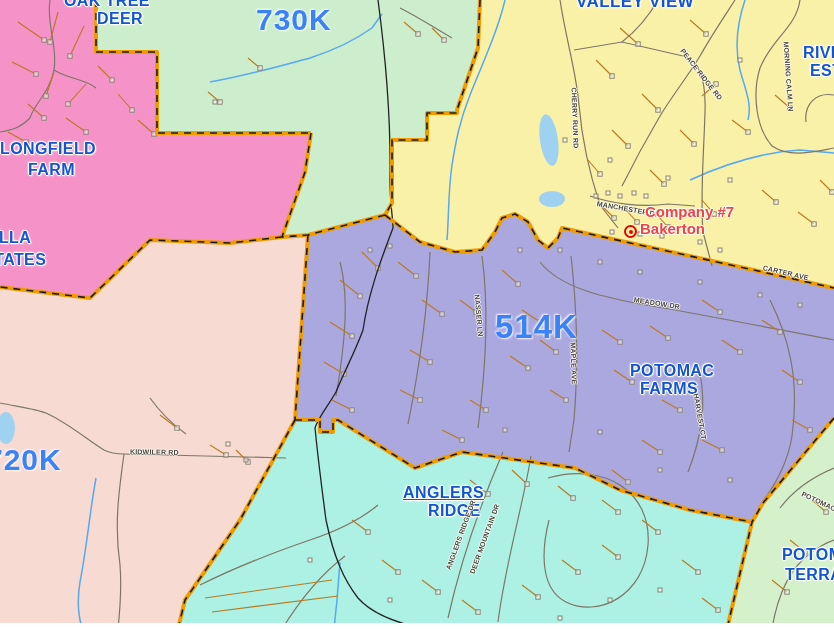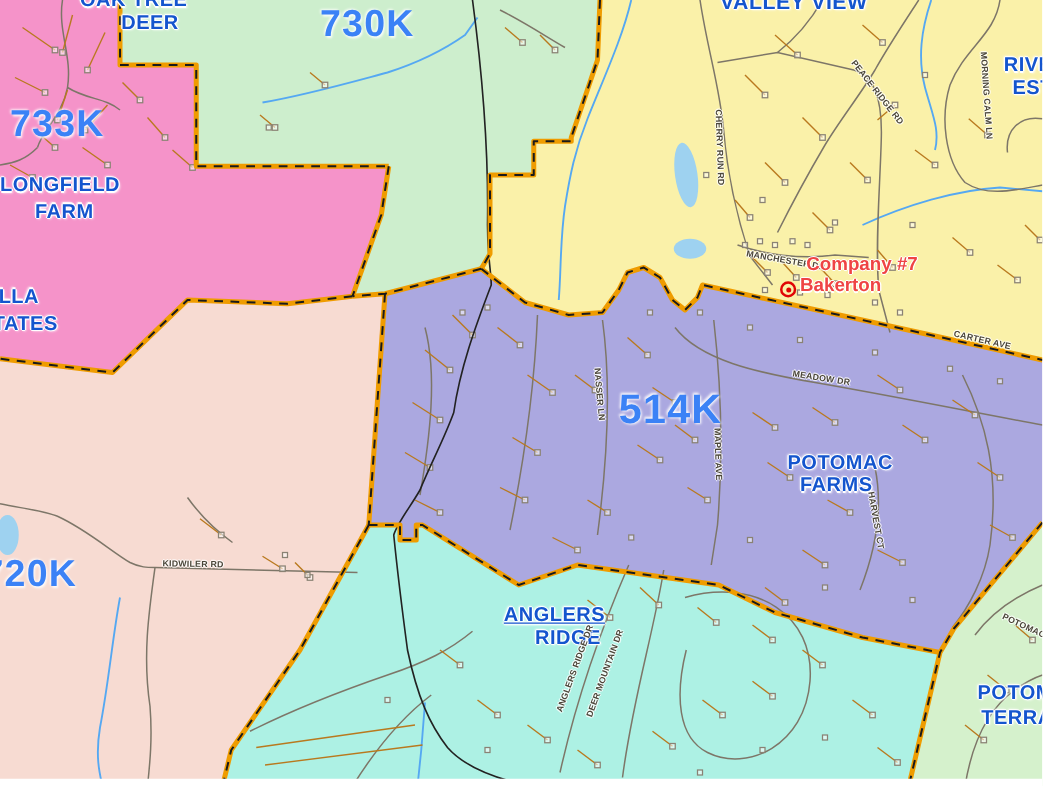--- a/index.html
+++ b/index.html
@@ -315,21 +315,20 @@
     <path d="M385,215 L308,235 L282,237"></path>
     <path d="M480,0 L478,48 L457,110 L457,113 L427,113 L427,140 L392,140 L392,203 L385,215"></path>
     <path d="M385,215 L420,242 L455,252 L482,250 L495,232 L502,218 L515,214 L528,222 L538,240 L548,248 L558,238 L562,228 L740,267 L834,288"></path>
     <path d="M308,235 L295,420"></path>
     <path d="M295,420 L320,420 L320,432 L333,432 L333,420 L338,420 L415,468 L462,452 L575,468 L620,490 L690,510 L752,522"></path>
     <path d="M295,420 L240,520 L185,600 L178,629"></path>
     <path d="M834,418 L763,503 L752,522 L727,629"></path>
   </g>
 </svg>
 
-<div class="lbl zone" style="left:8px;top:83px;">733K</div>
 <div class="lbl zone" style="left:256px;top:3px;">730K</div>
 <div class="lbl zone" style="left:495px;top:308px;font-size:33px;">514K</div>
 <div class="lbl zone" style="left:-14px;top:443px;">720K</div>
 
 <div class="lbl place" style="left:64px;top:-8px;">OAK TREE</div>
 <div class="lbl place" style="left:97px;top:10px;">DEER</div>
 <div class="lbl place" style="left:576px;top:-8px;font-size:17px;">VALLEY VIEW</div>
 <div class="lbl place" style="left:803px;top:44px;">RIVER</div>
 <div class="lbl place" style="left:810px;top:62px;">ESTATES</div>
 <div class="lbl place" style="left:0px;top:140px;">LONGFIELD</div>

